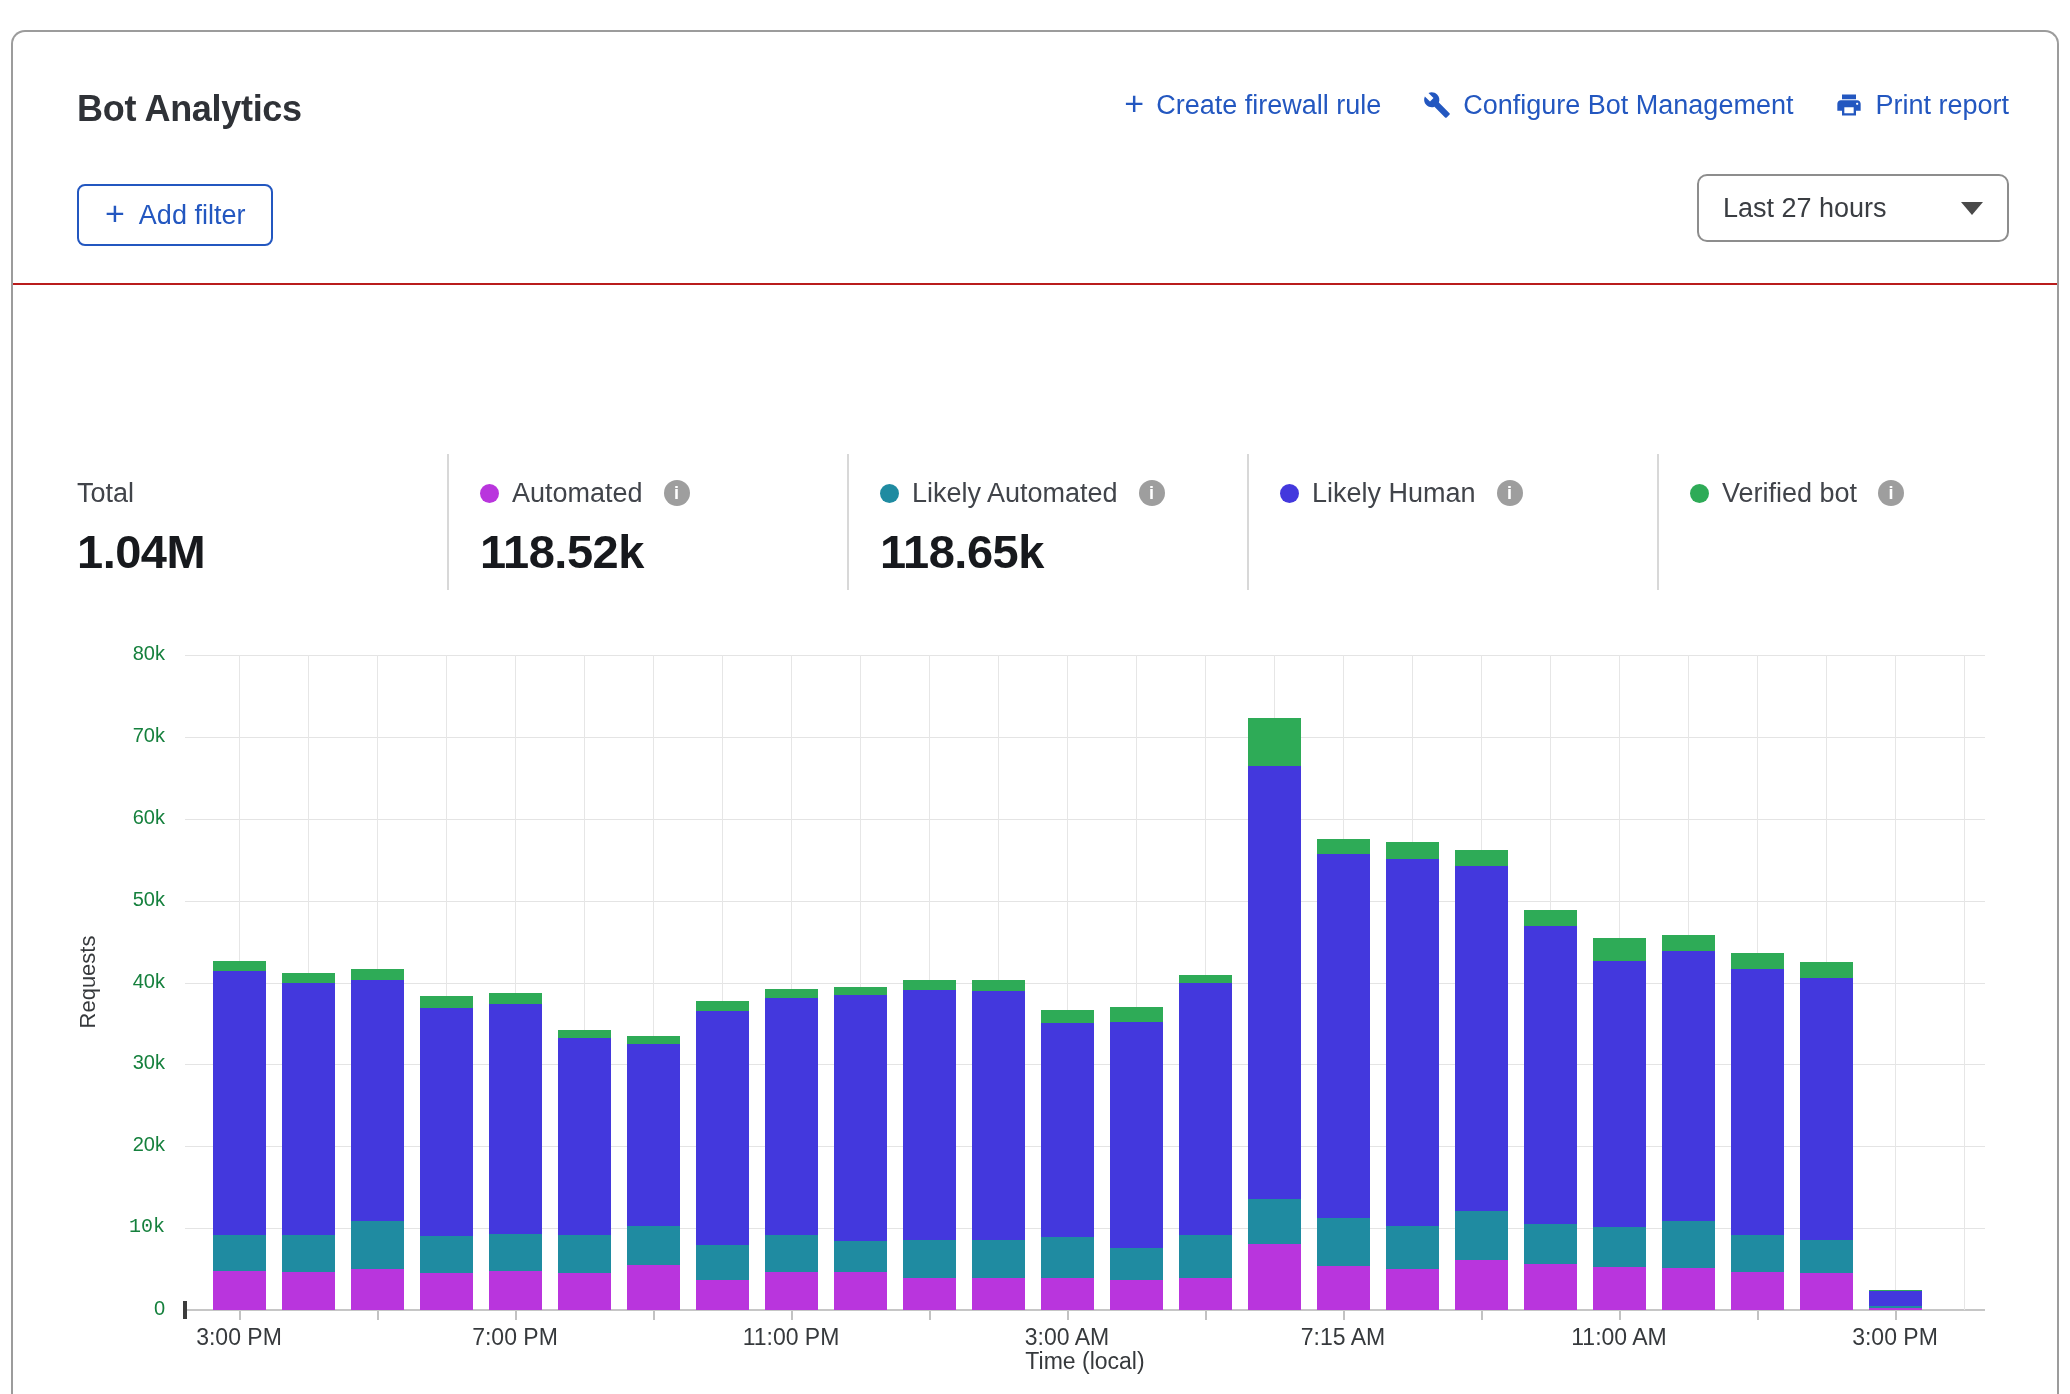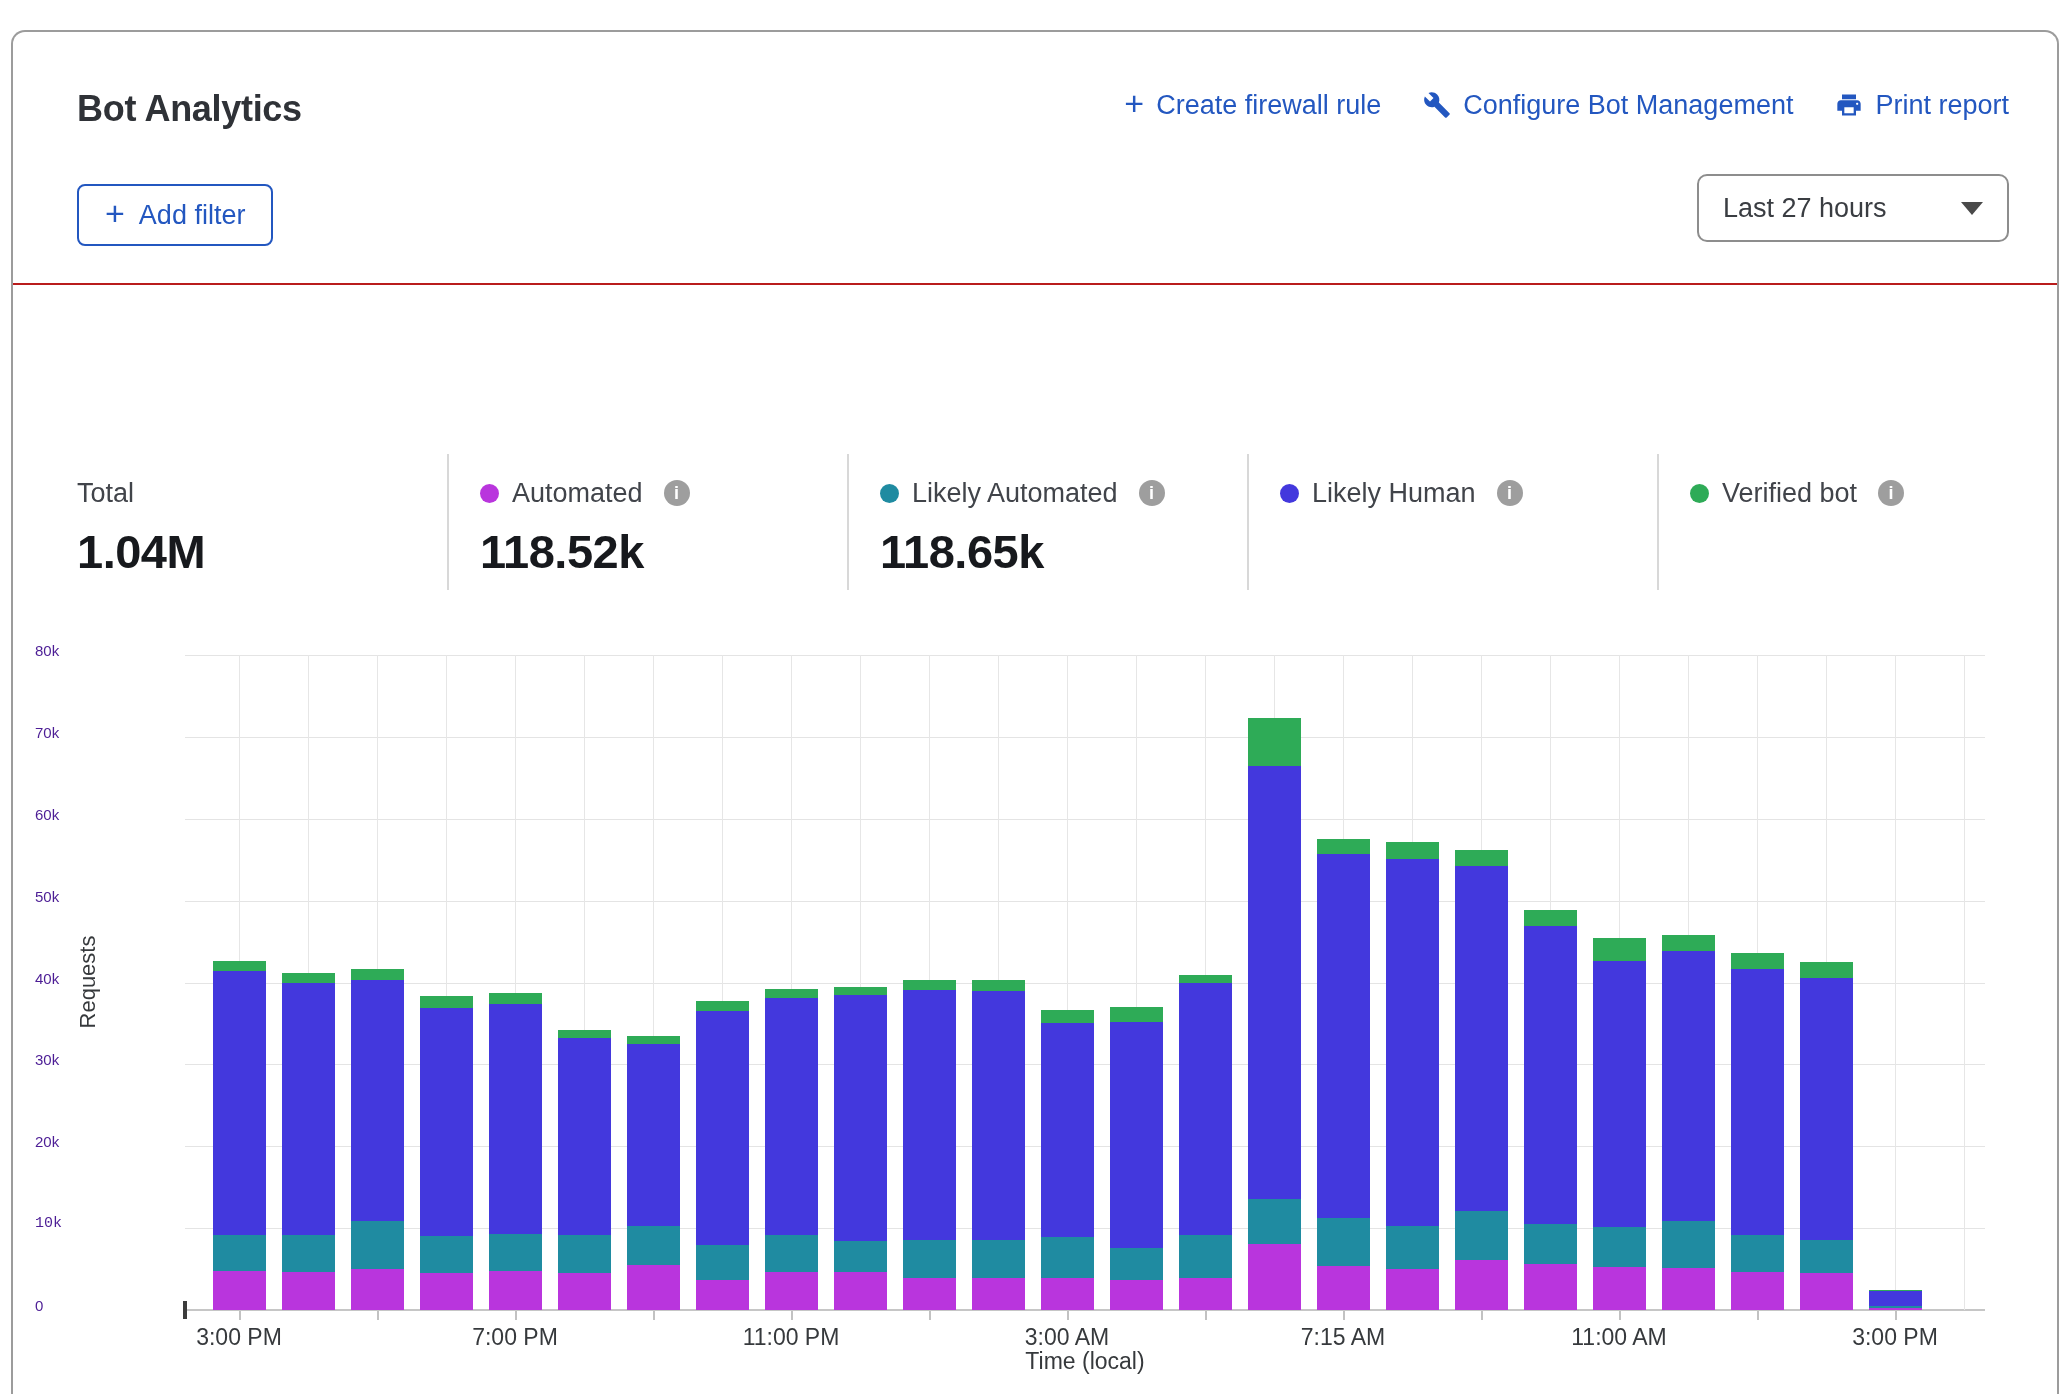--- a/index.html
+++ b/index.html
@@ -56,21 +56,21 @@
     font-size: 18px; font-weight: 700; display:flex; align-items:center; justify-content:center;
     margin-left: 8px; cursor:pointer; font-style: normal; }
   .stat-value { margin-top: 14px; font-size: 47px; font-weight: 700; color:#17191d; letter-spacing: -0.5px; }
   .stat-divider { position:absolute; top: 2px; width: 2px; height: 136px; background:#d8d8d8; }
   
   .chart-canvas { position:absolute; left:0; top:0; width:2070px; height:1394px; pointer-events:none; }
   .chart-canvas .bar { pointer-events:auto; }
   .gridline-h { position:absolute; background:#e4e4e4; height:1px; }
   .gridline-v { position:absolute; background:#e6e6e6; width:1px; }
   .axis-line  { position:absolute; background:#c6c6c6; height:2px; }
-  .ytick-label { position:absolute; width:130px; font-size:15px; color:#4c1d95; }
+  .ytick-label { position:absolute; width:130px; text-align:right; font-size:20px; color:#15803d; }
   .xtick-label { position:absolute; transform:translateX(-50%); font-size:23px; color:#36393c; white-space:nowrap; }
   .xtick-mark { position:absolute; width:2px; height:9px; background:#c2c2c2; }
   .origin-tick { position:absolute; width:4px; height:18px; background:#3c3c3c; }
   .bar { position:absolute; display:flex; flex-direction:column; cursor:pointer; }
   .bar-seg { flex-shrink:0; width:100%; }
   .axis-title-y {
     position:absolute; left: 88px; top: 982px;
     transform: translate(-50%,-50%) rotate(-90deg);
     font-size: 22px; color:#36393c; white-space:nowrap;
   }

